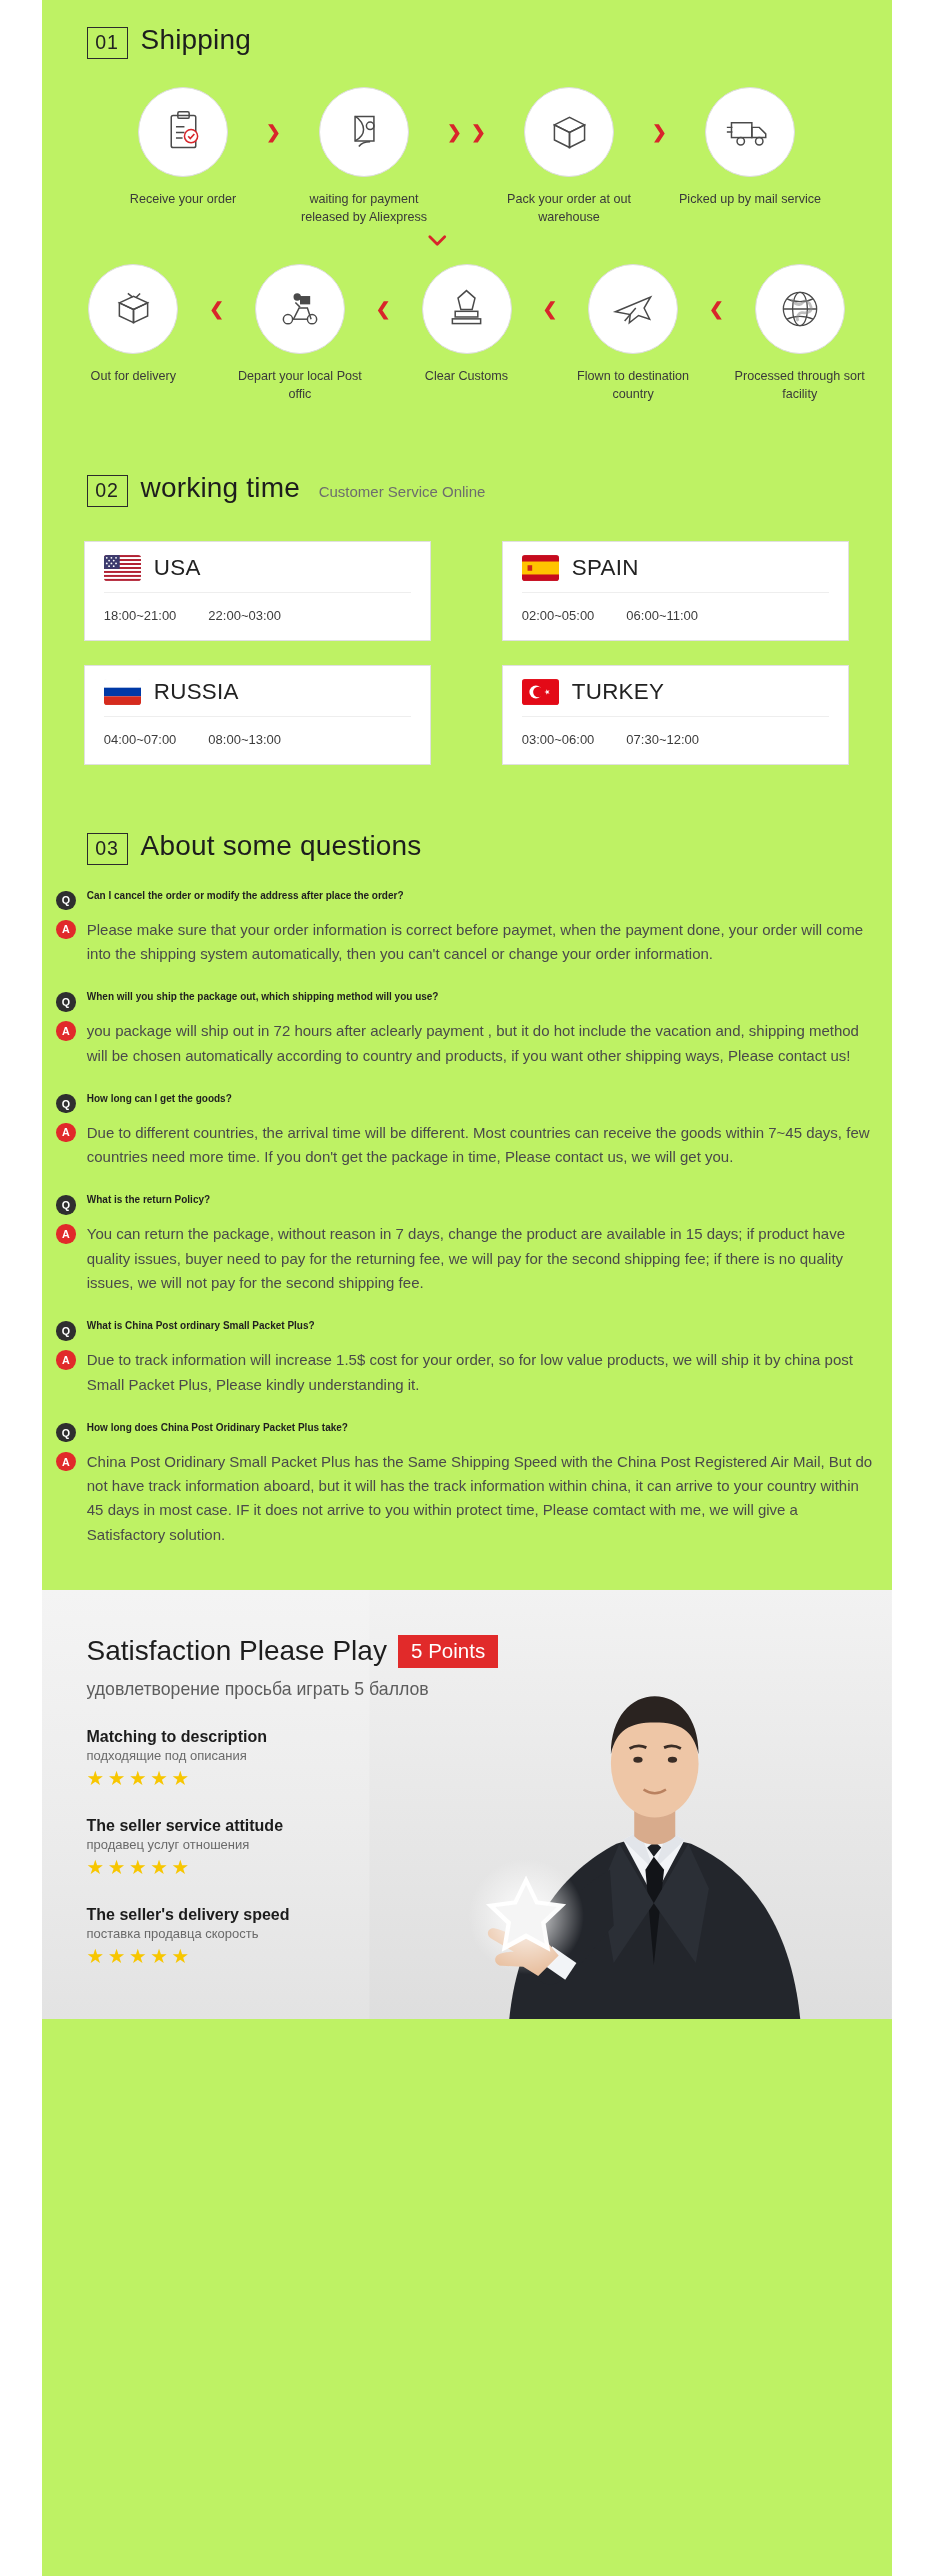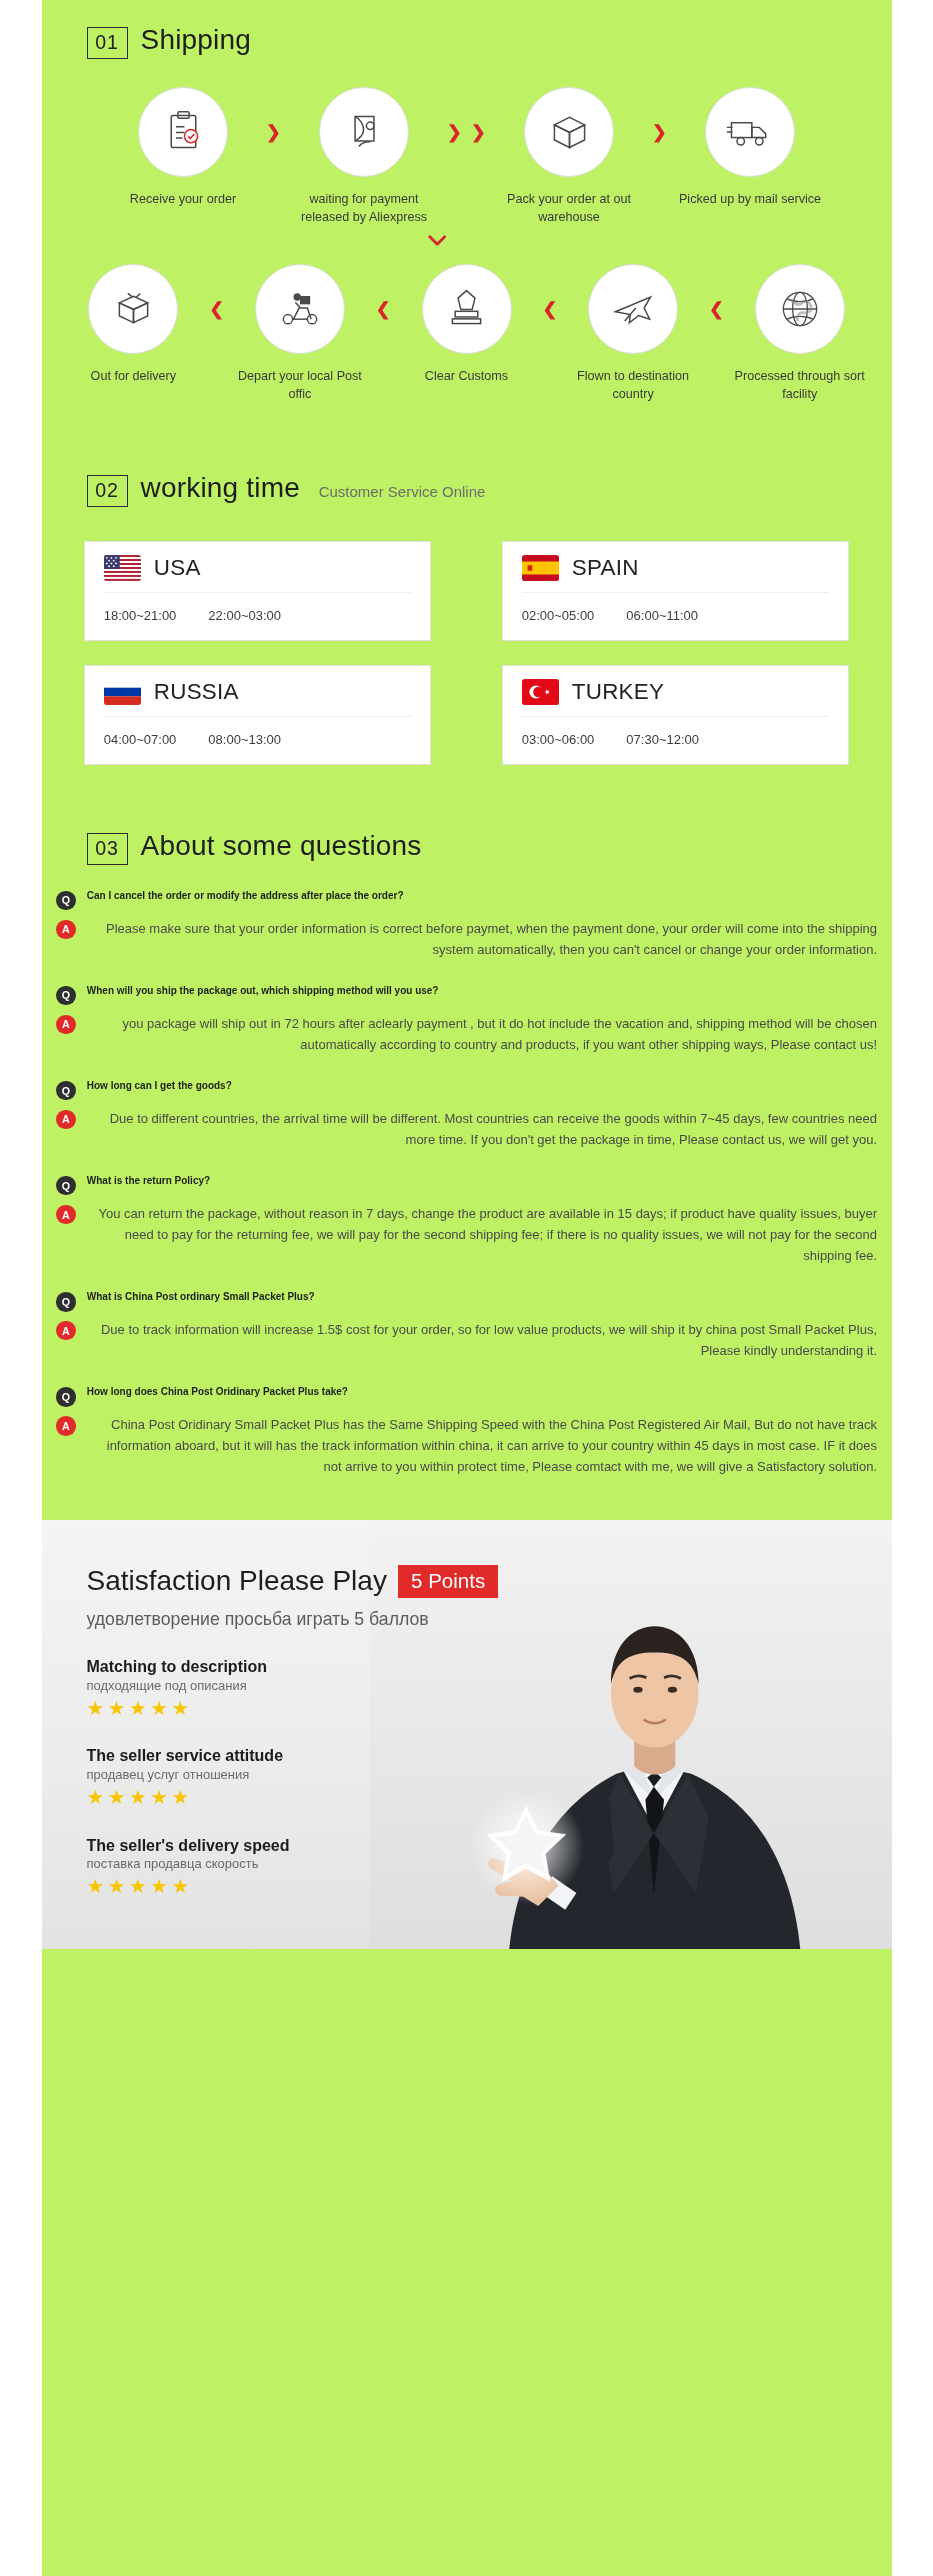--- a/index.html
+++ b/index.html
@@ -169,24 +169,23 @@
   }
   .badge-q { background: #2f2f2f; }
   .badge-a { background: #e12a2a; }
   .q-text {
     font-size: 10px;
     font-weight: bold;
     color: #1f1f1f;
     line-height: 1.4;
   }
   .a-text {
-    font-size: 13px;
+    font-size: 15px;
     color: #4a4a4a;
     line-height: 1.62;
-    text-align: right;
   }
 
   
   #satisfaction {
     margin-top: 43px;
     position: relative;
     height: 429px;
     background: linear-gradient(180deg, #f4f4f4 0%, #ececec 55%, #e3e3e3 100%);
     overflow: hidden;
   }

